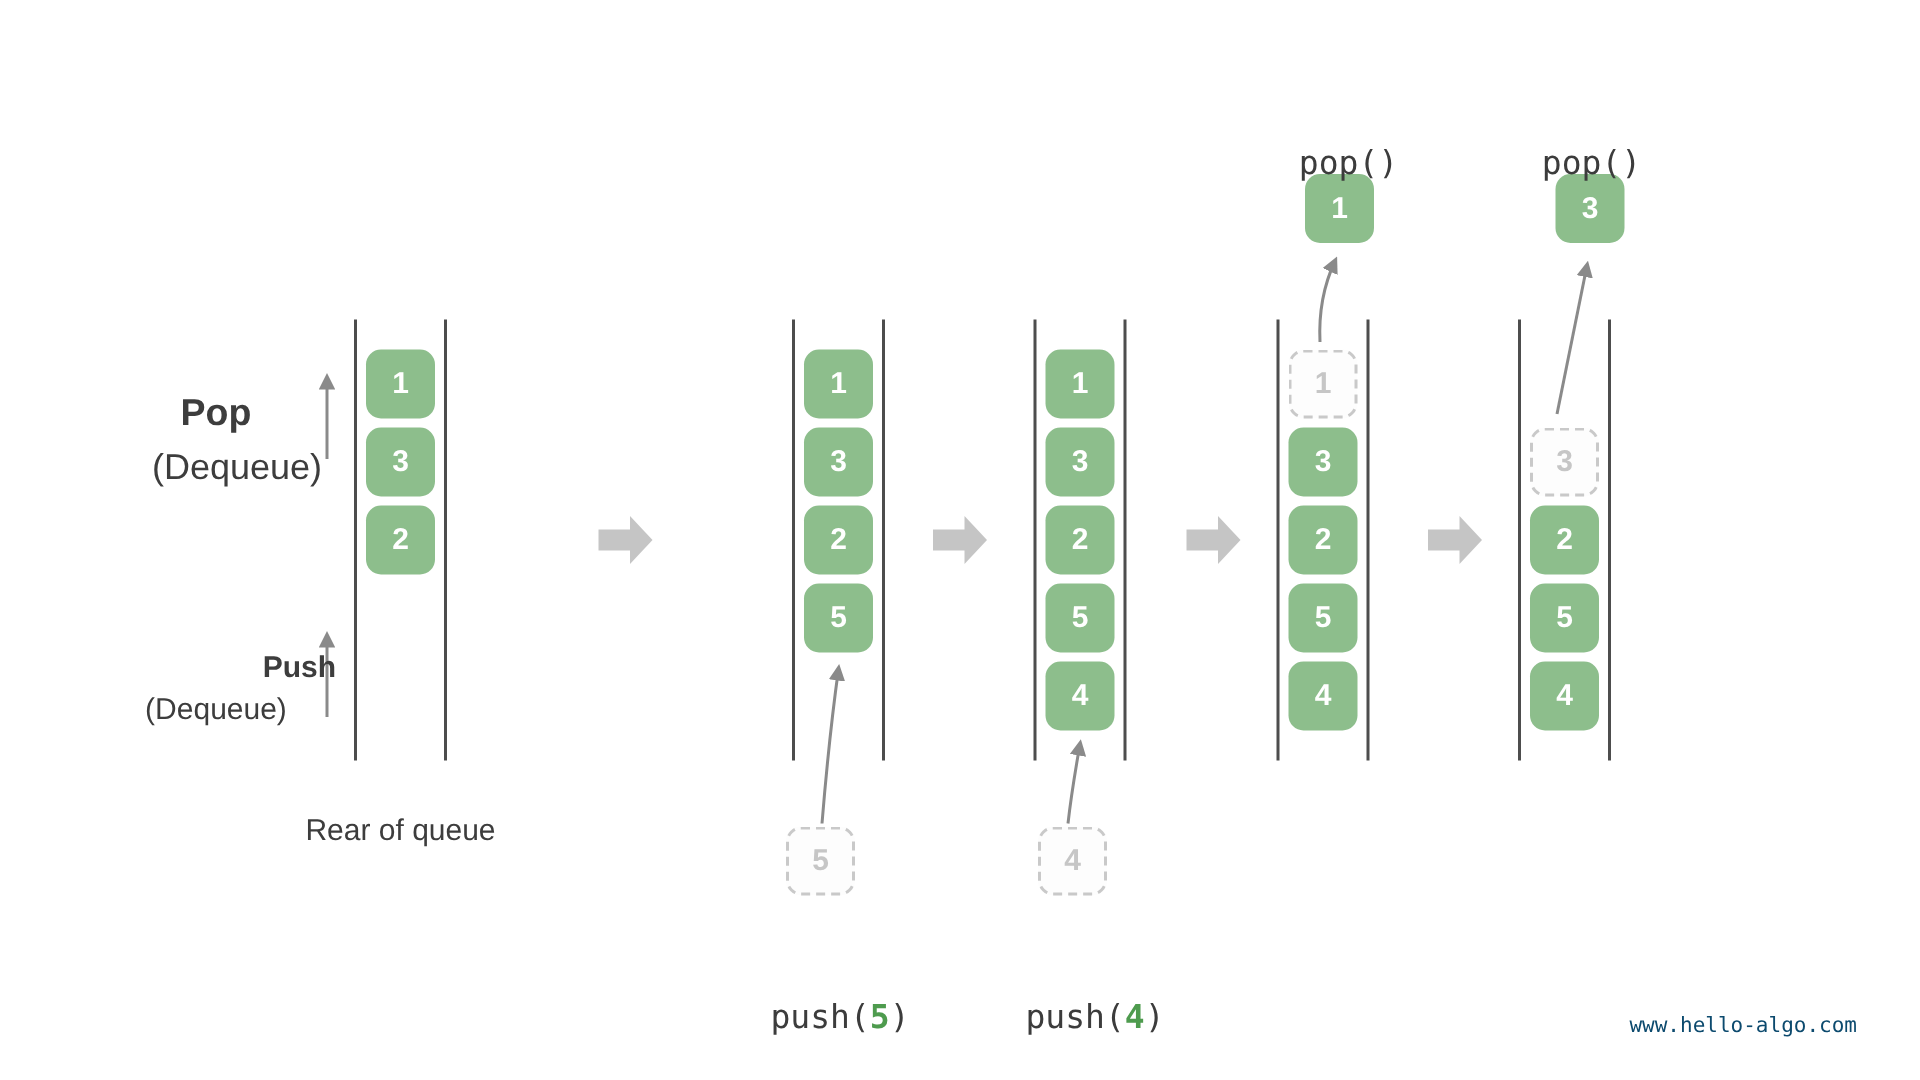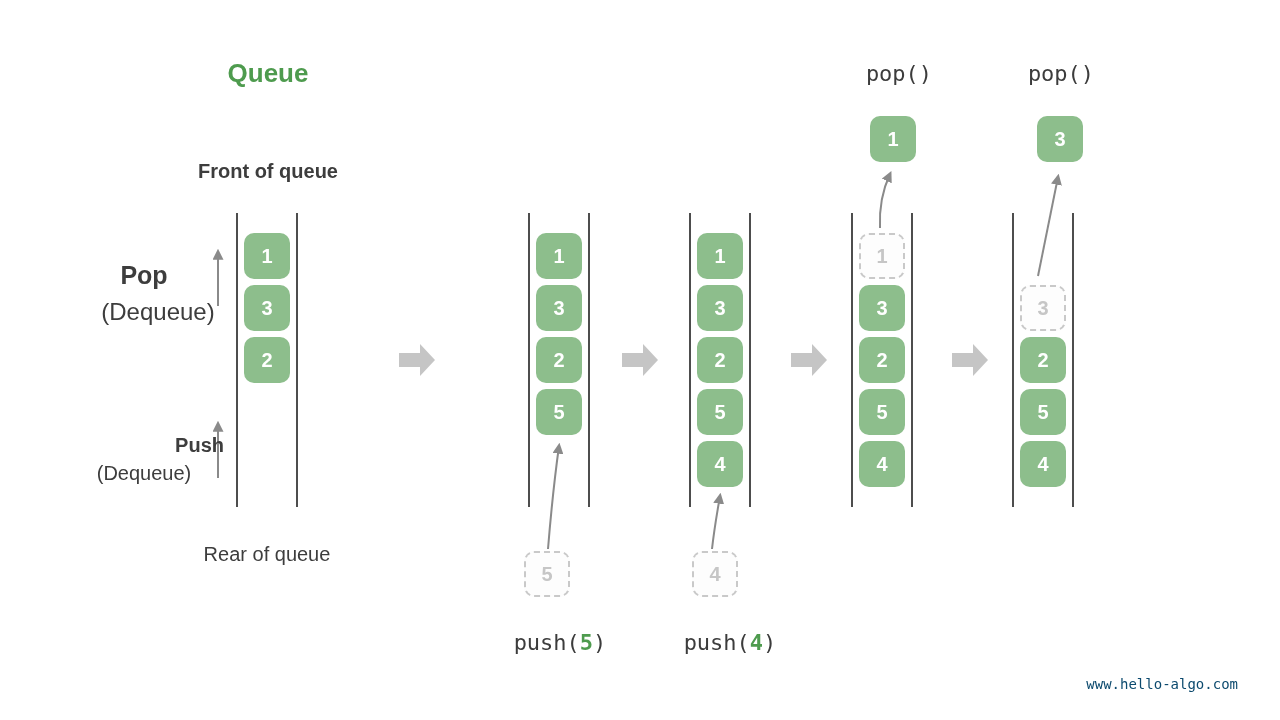--- a/index.html
+++ b/index.html
@@ -26,21 +26,21 @@
   .label{position:absolute;color:#3d3d3d;text-align:center;}
   .title{left:190px;top:58px;width:156px;font-size:26px;font-weight:bold;color:#4e9b4e;}
   .front{left:168px;top:160px;width:200px;font-size:20px;font-weight:bold;}
   .pop-main{left:64px;top:261px;width:160px;font-size:25px;font-weight:bold;}
   .pop-sub{left:78px;top:298px;width:160px;font-size:24px;}
   .push-main{left:64px;top:434px;width:160px;font-size:20px;font-weight:bold;text-align:right;}
   .push-sub{left:64px;top:462px;width:160px;font-size:20px;}
   .rear{left:167px;top:543px;width:200px;font-size:20px;font-weight:normal;}
   .mono{
     position:absolute;font-family:"DejaVu Sans Mono",monospace;
-    font-size:22px;color:#3c3c3c;text-align:center;
+    font-size:22px;color:#3c3c3c;text-align:center;margin-top:36px;
   }
   .pop-call-1{left:819px;top:61px;width:160px;}
   .pop-call-2{left:981px;top:61px;width:160px;}
   .push-call-1{left:480px;top:630px;width:160px;}
   .push-call-2{left:650px;top:630px;width:160px;}
   .arg{color:#4e9b4e;font-weight:bold;}
   .watermark{
     position:absolute;right:42px;top:676px;text-align:right;
     font-family:"DejaVu Sans Mono",monospace;font-size:14px;color:#0c4a6e;
   }
@@ -117,22 +117,20 @@
     <path d="M712,549 C714,531 717,513 720,496" stroke="#8a8a8a" stroke-width="2" fill="none" marker-end="url(#ah)"></path>
     <path d="M880,228 C879,207 883,189 890,174" stroke="#8a8a8a" stroke-width="2" fill="none" marker-end="url(#ah)"></path>
     <path d="M1038,276 L1058,177" stroke="#8a8a8a" stroke-width="2" fill="none" marker-end="url(#ah)"></path>
 
     <polygon points="399,353 420,353 420,344 435,360 420,376 420,367 399,367" fill="#c5c5c5"></polygon>
     <polygon points="622,353 643,353 643,344 658,360 643,376 643,367 622,367" fill="#c5c5c5"></polygon>
     <polygon points="791,353 812,353 812,344 827,360 812,376 812,367 791,367" fill="#c5c5c5"></polygon>
     <polygon points="952,353 973,353 973,344 988,360 973,376 973,367 952,367" fill="#c5c5c5"></polygon>
   </svg>
 
-  <div class="label title">Queue</div>
-  <div class="label front">Front of queue</div>
   <div class="label pop-main">Pop</div>
   <div class="label pop-sub">(Dequeue)</div>
   <div class="label push-main">Push</div>
   <div class="label push-sub">(Dequeue)</div>
   <div class="label rear">Rear of queue</div>
 
   <div class="mono pop-call-1">pop()</div>
   <div class="mono pop-call-2">pop()</div>
   <div class="mono push-call-1"><span>push(</span><span class="arg">5</span><span>)</span></div>
   <div class="mono push-call-2"><span>push(</span><span class="arg">4</span><span>)</span></div>

